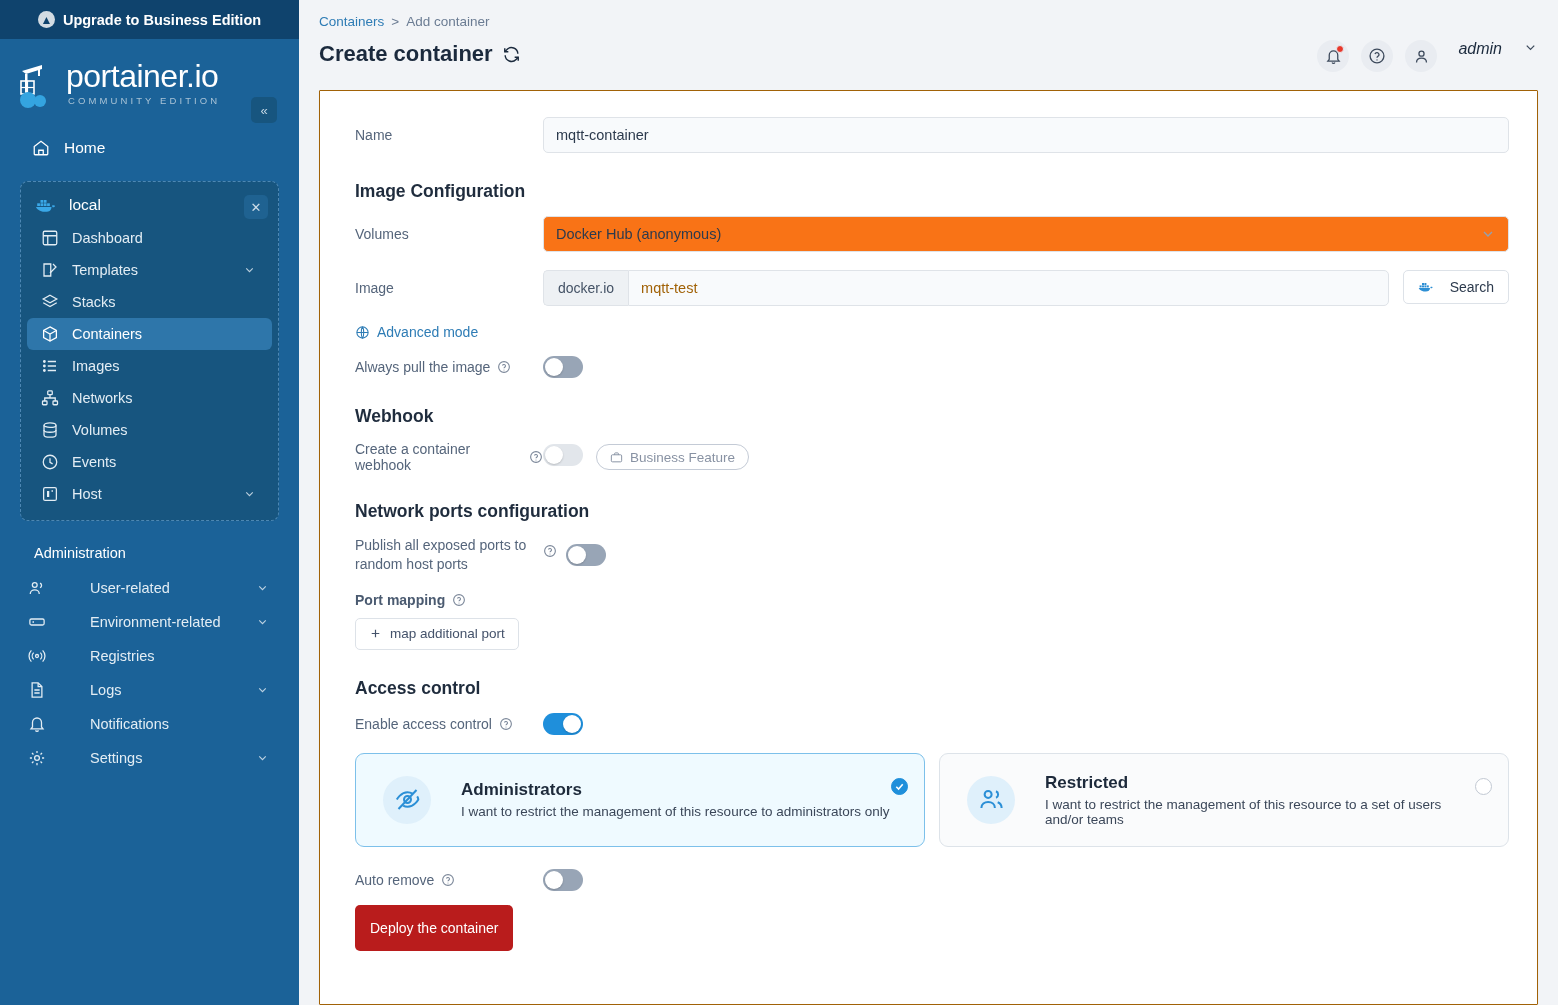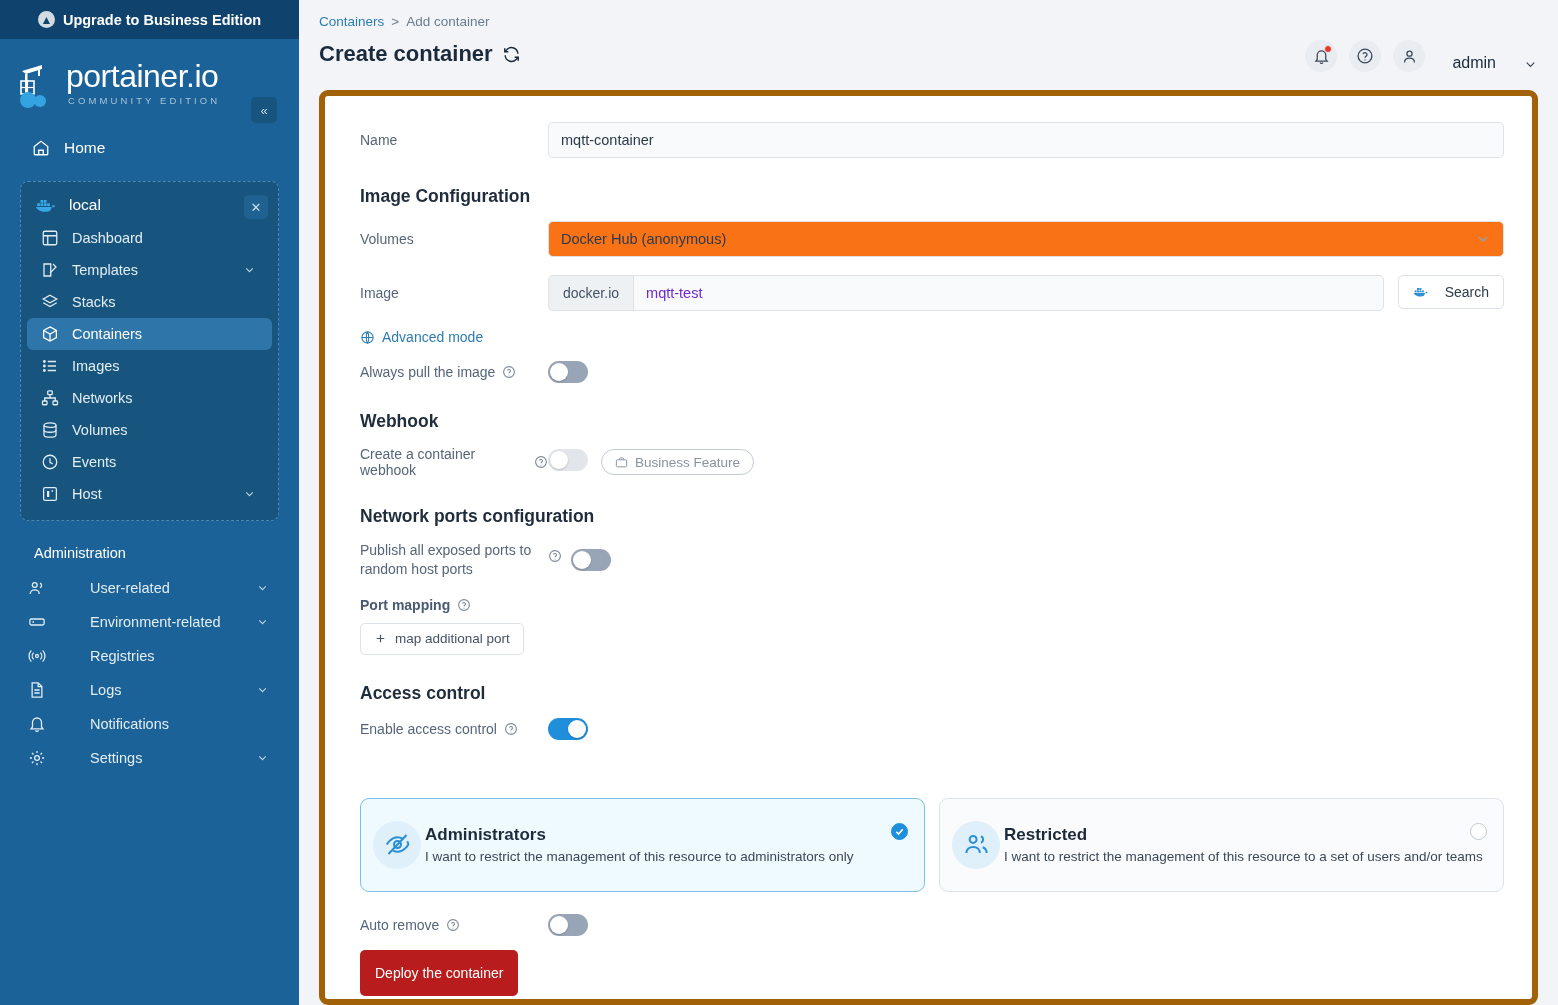--- a/index.html
+++ b/index.html
@@ -113,27 +113,27 @@
   .icon-circle {
     width: 32px; height: 32px; border-radius: 50%;
     background: #e9ecf1; display: flex; align-items: center;
     justify-content: center; cursor: pointer; position: relative;
   }
   .notif-dot {
     position: absolute; top: 5px; right: 5px;
     width: 8px; height: 8px; border-radius: 50%;
     background: #e8372a; border: 1px solid #e9ecf1;
   }
-  .user-chip { display: flex; align-items: flex-end; gap: 27px; cursor: pointer; }
+  .user-chip { display: flex; align-items: flex-start; gap: 21px; cursor: pointer; font-style: italic; }
   .user-name { font-size: 16px; color: #1b2a3d; }
 
   
   .card {
     margin-top: 18px; background: #ffffff;
-    border: 6px solid #a16207; border-radius: 9px;
+    border: 1px solid #a16207; border-radius: 1px;
     padding: 26px 28px 34px 18px;
     flex: 1; overflow: hidden;
     box-shadow: 0 1px 2px rgba(16,24,40,.05);
   }
   .frow { display: flex; align-items: center; margin-bottom: 18px; }
   .flabel {
     width: 205px; min-width: 205px; padding-left: 17px;
     font-size: 14px; color: #55657b;
     display: flex; align-items: center; gap: 7px;
   }
@@ -155,21 +155,21 @@
   .imggrp { flex: 1; display: flex; align-items: stretch; }
   .img-prefix {
     height: 36px; border: 1px solid #dfe3e8; border-right: none;
     border-radius: 5px 0 0 5px; background: #eef1f4;
     font-size: 14px; color: #445265; padding: 0 14px;
     display: flex; align-items: center;
   }
   .img-input {
     flex: 1; height: 36px; border: 1px solid #dfe3e8;
     border-radius: 0 5px 5px 0; background: #f8fafc;
-    font-size: 14.5px; color: #6d28d9; padding: 0 12px;
+    font-size: 14.5px; color: #a16207; padding: 0 12px;
     display: flex; align-items: center;
   }
   .search-btn {
     margin-left: 14px; height: 34px; border: 1px solid #dde2e8;
     border-radius: 5px; background: #ffffff; color: #2c3a4d;
     font-size: 14px; padding: 0 14px; cursor: pointer;
     display: flex; align-items: center; gap: 16px; white-space: nowrap;
     font-family: "Liberation Sans", sans-serif;
   }
   .section-title {
@@ -206,24 +206,23 @@
     border-radius: 5px; background: #ffffff; color: #44526a;
     font-size: 13.5px; padding: 0 13px; cursor: pointer;
     display: flex; align-items: center; gap: 8px;
     font-family: "Liberation Sans", sans-serif;
   }
 
   
   .ac-wrap { display: flex; gap: 14px; padding: 0 0 0 17px; margin-top: 18px; }
   .ac-card {
     flex: 1; border: 1px solid #dde3e9; border-radius: 9px;
-    background: #fafbfc; padding: 18px 12px; position: relative;
-    display: flex; align-items: center; gap: 4px; min-height: 94px;
+    background: #fafbfc; padding: 18px 27px; position: relative;
+    display: flex; align-items: center; gap: 30px; min-height: 94px;
     cursor: pointer;
-    margin-top: 40px;
   }
   .ac-card.selected { border-color: #7cc0ea; background: #effaff; }
   .ac-ic-circle {
     width: 48px; height: 48px; border-radius: 50%; background: #dff0fb;
     display: flex; align-items: center; justify-content: center; flex: none;
   }
   .ac-title { font-size: 17px; font-weight: bold; color: #1d2a3b; }
   .ac-desc { font-size: 13.5px; color: #3b4759; margin-top: 4px; }
   .ac-radio {
     position: absolute; right: 16px; top: 24px;

